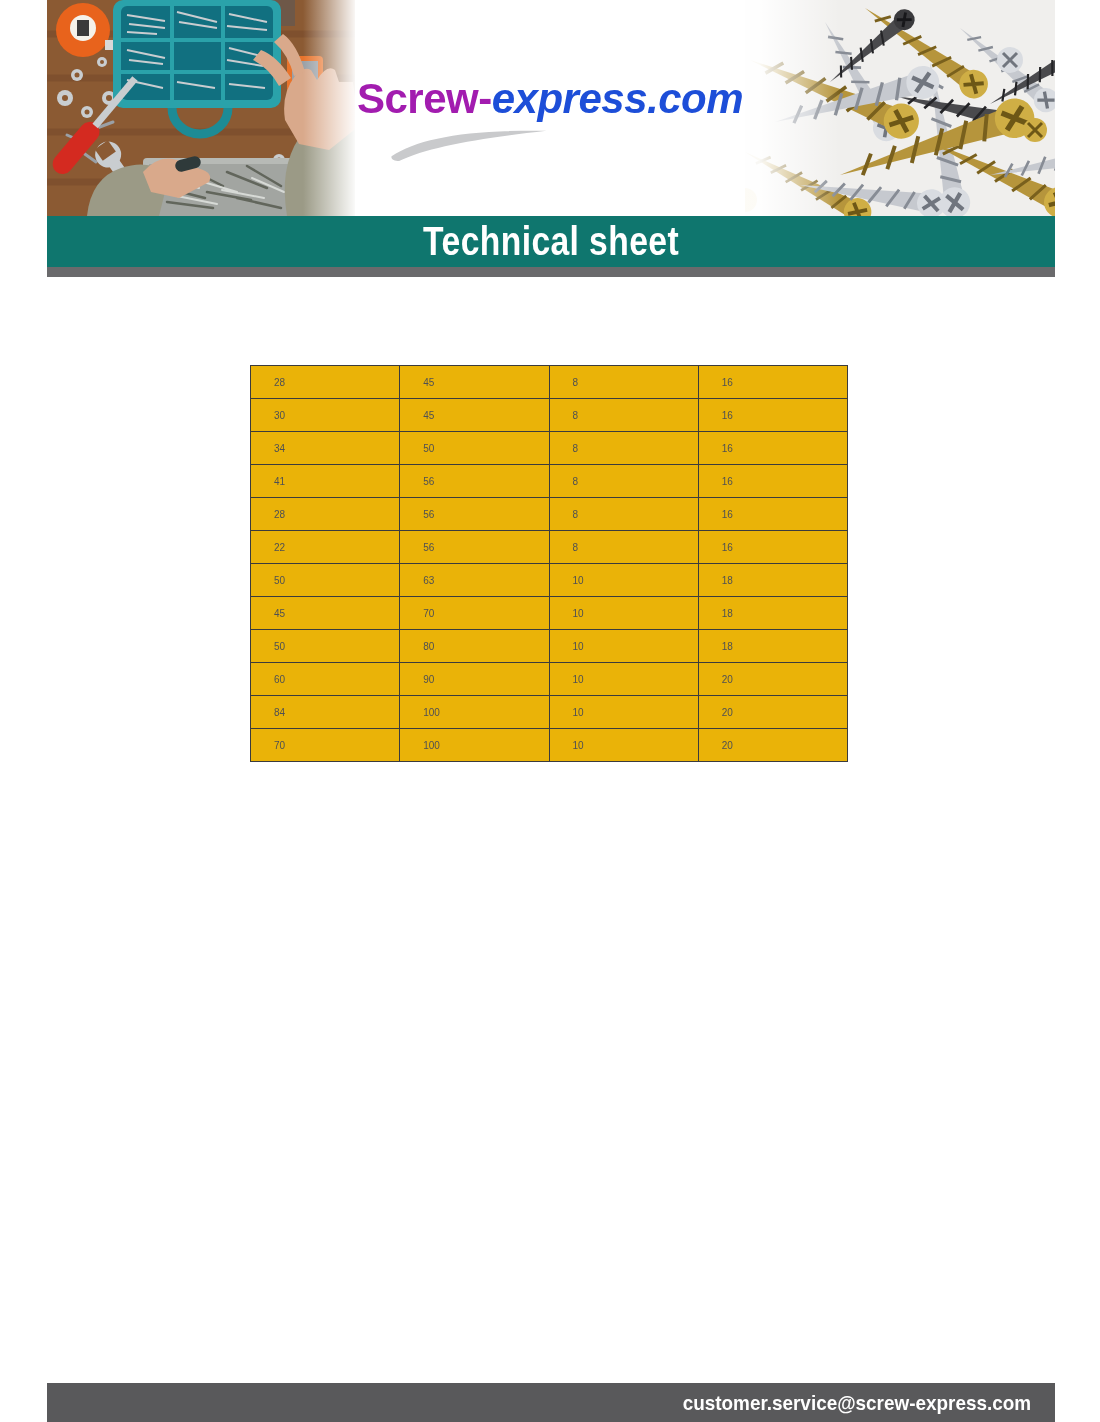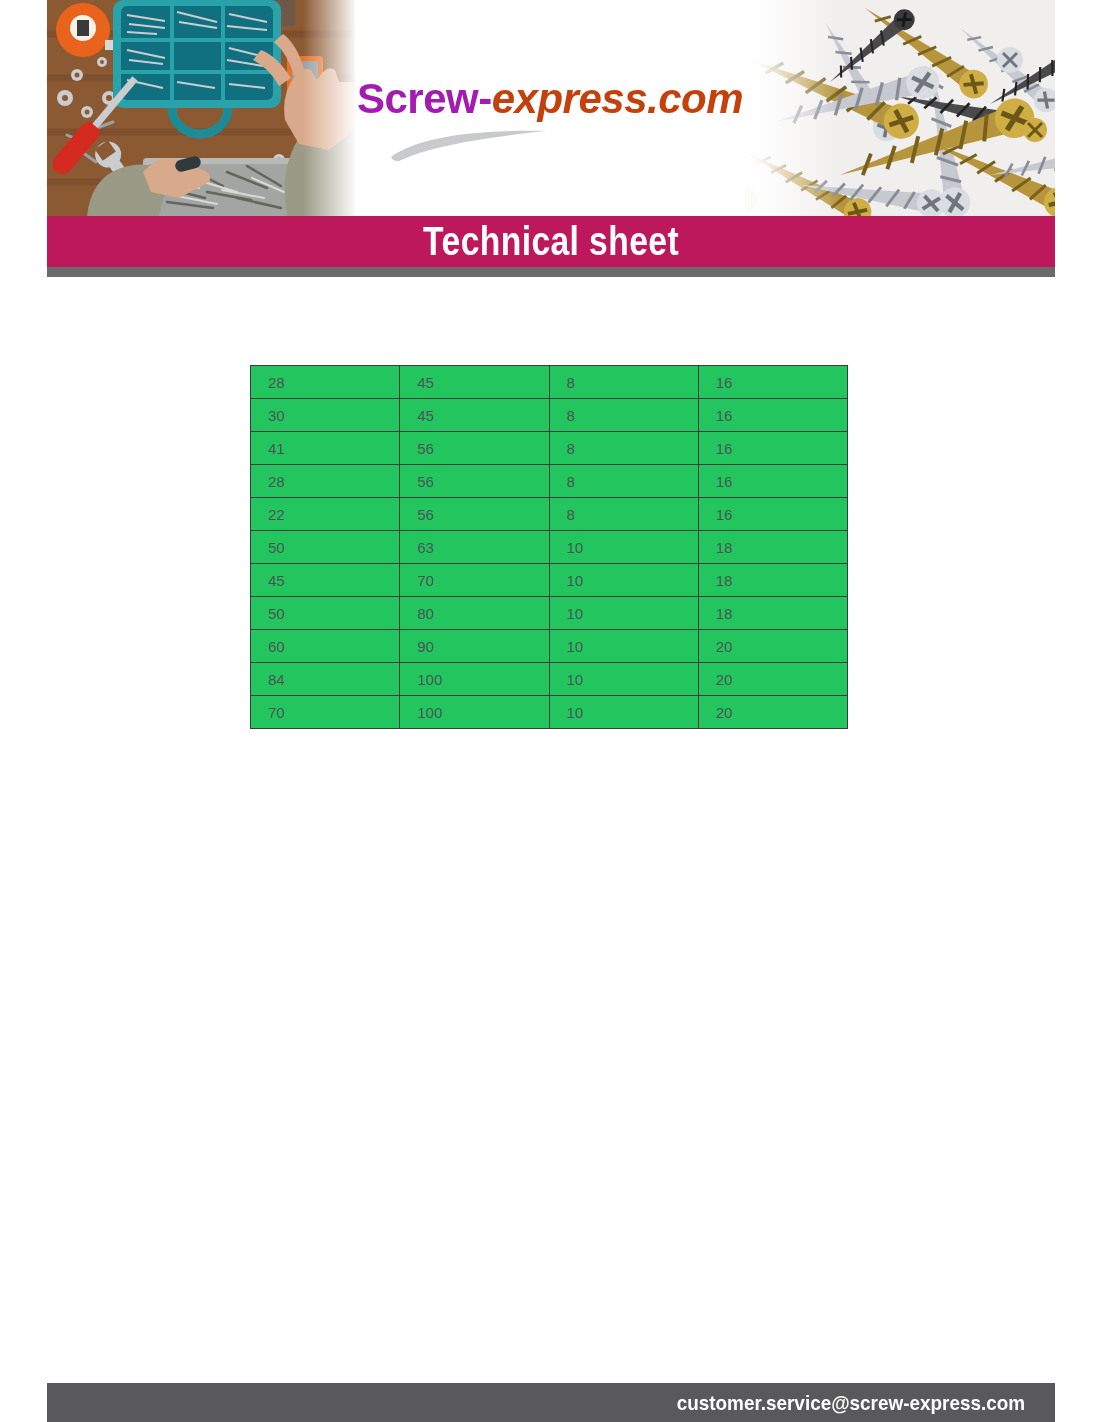--- a/index.html
+++ b/index.html
@@ -30,33 +30,33 @@
     position: absolute;
     left: 50%; top: 78px;
     transform: translateX(-50%);
     white-space: nowrap;
     font-size: 42px;
     font-weight: bold;
     letter-spacing: -0.5px;
     line-height: 1;
   }
   .logo-dark   { color: #a21caf; }
-  .logo-orange { color: #c2410c; font-style: italic; }
+  .logo-orange { color: #1d4ed8; font-style: italic; }
   .swoosh {
     position: absolute;
     left: 30px; top: 127px;
     width: 168px; height: 34px;
   }
 
   
   .banner {
     position: absolute;
     left: 47px; top: 216px;
     width: 1008px; height: 51px;
-    background: #be185d;
+    background: #0f766e;
     display: flex;
     align-items: center;
     justify-content: center;
   }
   .banner-title {
     color: #ffffff;
     font-size: 41px;
     font-weight: bold;
     line-height: 1;
     transform: scaleX(0.82);
@@ -74,37 +74,37 @@
     position: absolute;
     left: 250px; top: 365px;
     width: 598px;
     border-collapse: collapse;
     table-layout: fixed;
   }
   .spec-table td {
     width: 25%;
     height: 33px;
     border: 1.6px solid #3B3B3D;
-    font-size: 15px;
+    font-size: 10px;
     color: #4F5054;
-    padding: 0 4px 0 17px;
+    padding: 0 4px 0 23px;
     vertical-align: middle;
-    background: #22c55e;
+    background: #eab308;
   }
 
   
   .footer {
     position: absolute;
     left: 47px; top: 1383px;
     width: 1008px; height: 39px;
     background: #59595B;
     display: flex;
     align-items: center;
     justify-content: flex-end;
-    padding-right: 30px;
+    padding-right: 24px;
   }
   .footer-email {
     color: #ffffff;
     font-weight: bold;
     font-size: 21px;
     line-height: 1;
     transform: scaleX(0.9);
     transform-origin: right center;
     letter-spacing: 0;
   }
@@ -280,20 +280,26 @@
           <td>8</td>
           <td>16</td>
         </tr>
         <tr>
           <td>30</td>
           <td>45</td>
           <td>8</td>
           <td>16</td>
         </tr>
         <tr>
+          <td>34</td>
+          <td>50</td>
+          <td>8</td>
+          <td>16</td>
+        </tr>
+        <tr>
           <td>41</td>
           <td>56</td>
           <td>8</td>
           <td>16</td>
         </tr>
         <tr>
           <td>28</td>
           <td>56</td>
           <td>8</td>
           <td>16</td>

